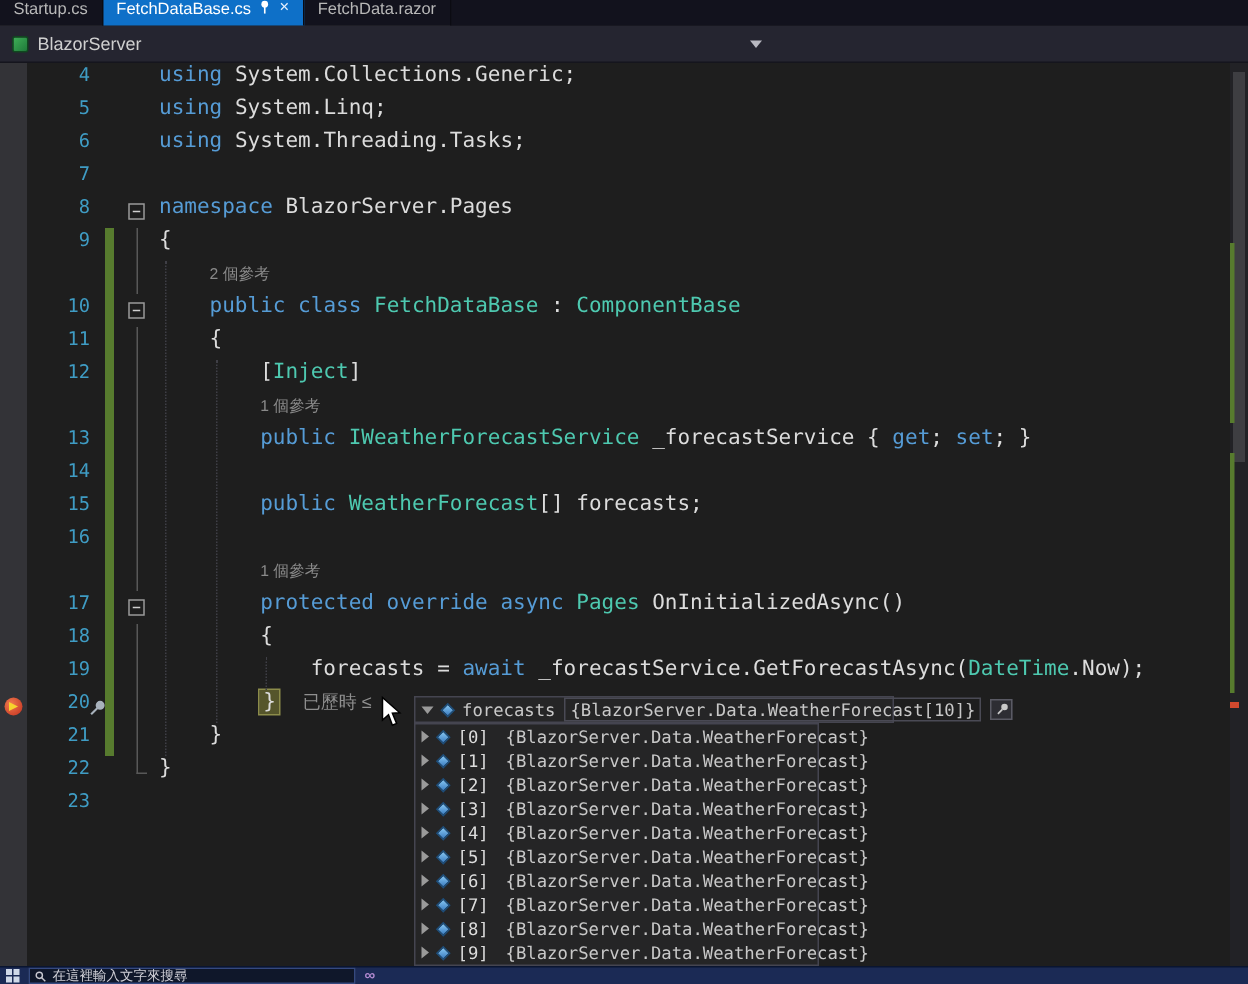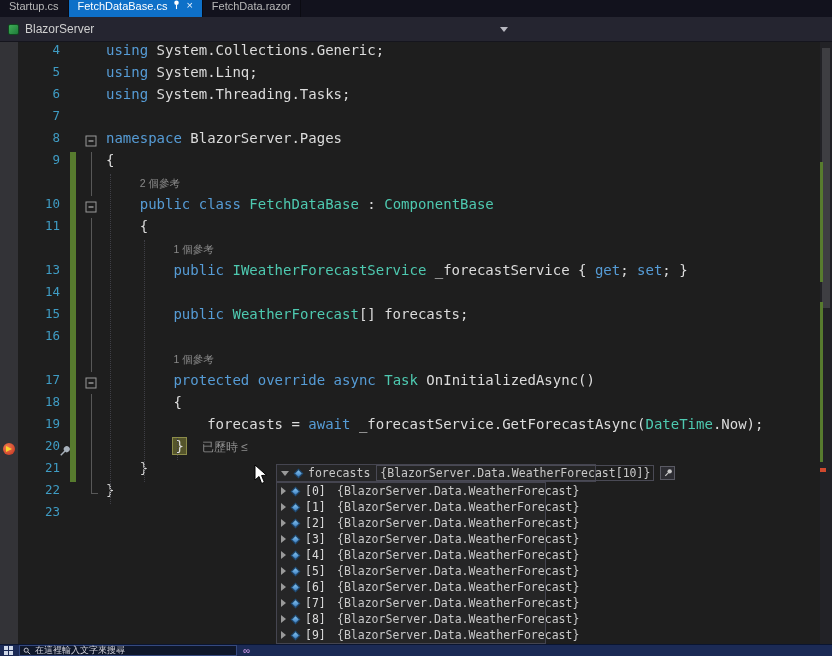--- a/index.html
+++ b/index.html
@@ -203,20 +203,27 @@
       </div>
       <div class="row">
         <div class="g"></div>
         <div class="ln">11</div>
         <div class="cb chg"></div>
         <div class="ol v"></div>
         <div class="code"><span class="c-pl">    {</span></div>
       </div>
       <div class="row">
         <div class="g"></div>
+        <div class="ln">12</div>
+        <div class="cb chg"></div>
+        <div class="ol v"></div>
+        <div class="code"><span class="c-pl">        [</span><span class="c-ty">Inject</span><span class="c-pl">]</span></div>
+      </div>
+      <div class="row">
+        <div class="g"></div>
         <div class="ln"></div>
         <div class="cb chg"></div>
         <div class="ol v"></div>
         <div class="code"><span class="c-pl">        </span><span class="lens">1 個參考</span></div>
       </div>
       <div class="row">
         <div class="g"></div>
         <div class="ln">13</div>
         <div class="cb chg"></div>
         <div class="ol v"></div>
@@ -250,21 +257,21 @@
         <div class="ol v"></div>
         <div class="code"><span class="c-pl">        </span><span class="lens">1 個參考</span></div>
       </div>
       <div class="row">
         <div class="g"></div>
         <div class="ln">17</div>
         <div class="cb chg"></div>
         <div class="ol box">
           <span class="obox"></span>
         </div>
-        <div class="code"><span class="c-pl">        </span><span class="c-kw">protected</span><span class="c-pl"> </span><span class="c-kw">override</span><span class="c-pl"> </span><span class="c-kw">async</span><span class="c-pl"> </span><span class="c-ty">Task</span><span class="c-pl"> OnInitializedAsync()</span></div>
+        <div class="code"><span class="c-pl">        </span><span class="c-kw">protected</span><span class="c-pl"> </span><span class="c-kw">override</span><span class="c-pl"> </span><span class="c-kw">async</span><span class="c-pl"> </span><span class="c-ty">Pages</span><span class="c-pl"> OnInitializedAsync()</span></div>
       </div>
       <div class="row">
         <div class="g"></div>
         <div class="ln">18</div>
         <div class="cb chg"></div>
         <div class="ol v"></div>
         <div class="code"><span class="c-pl">        {</span></div>
       </div>
       <div class="row">
         <div class="g"></div>

